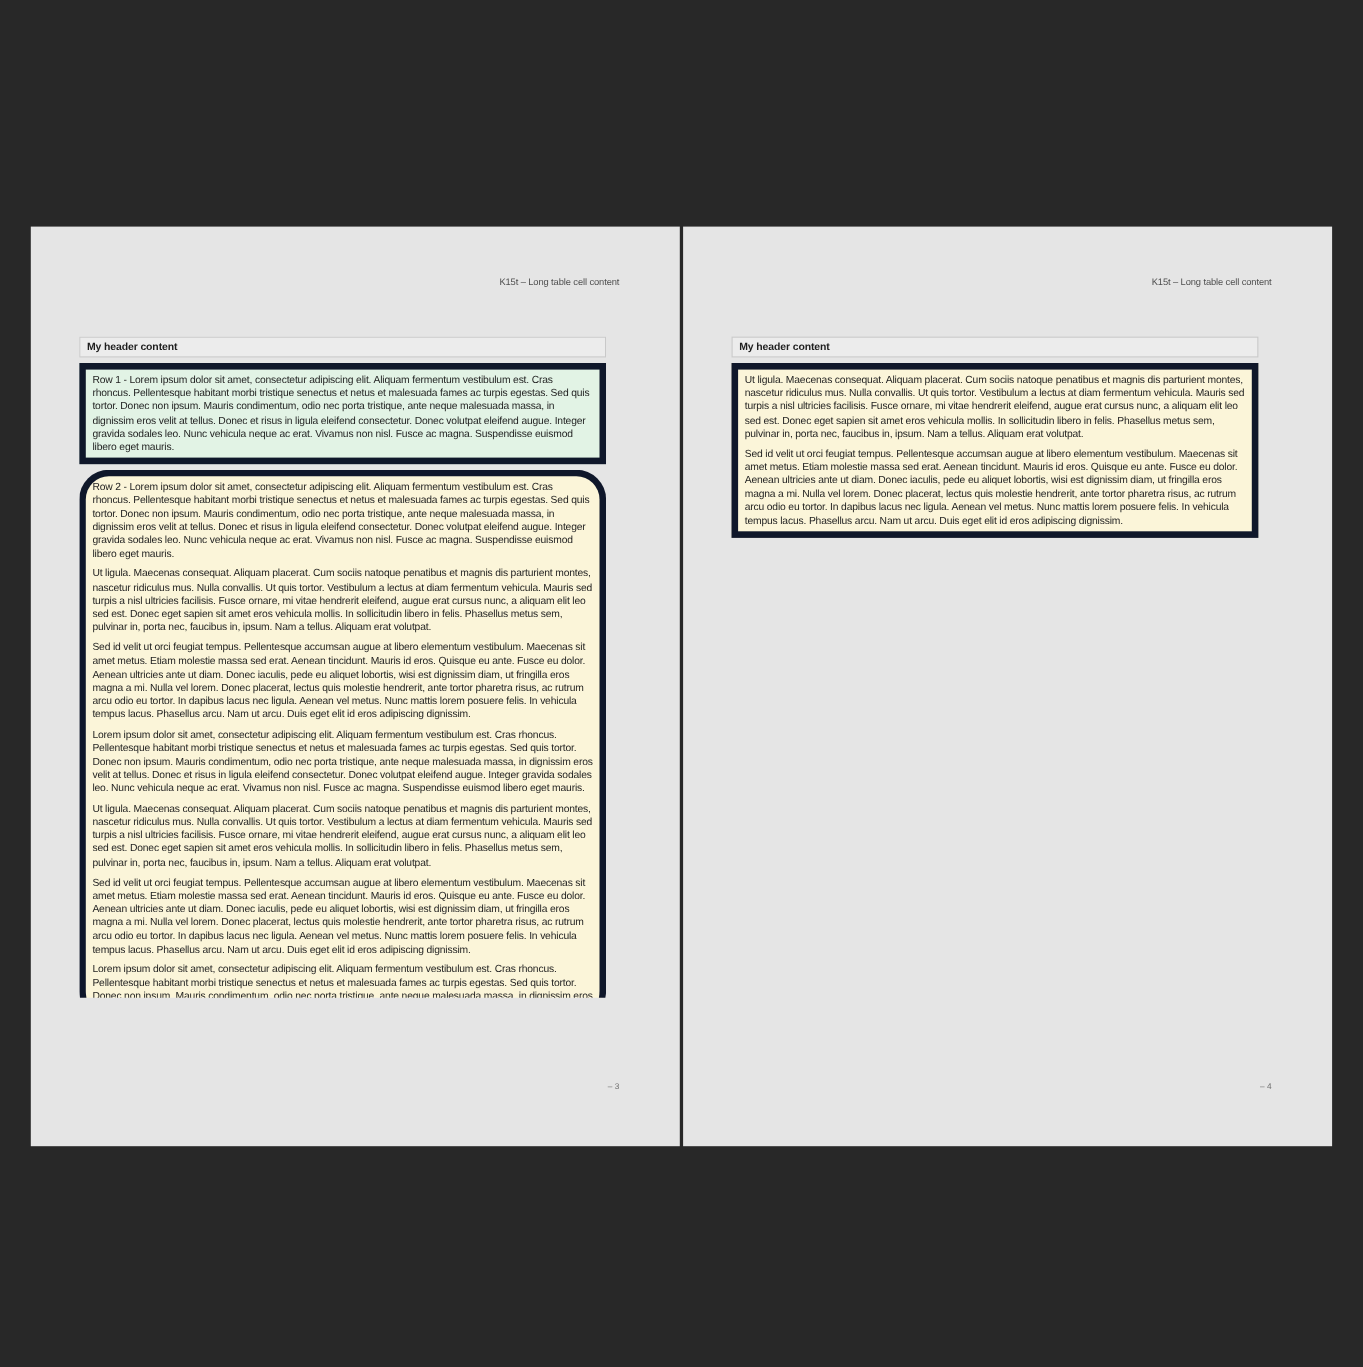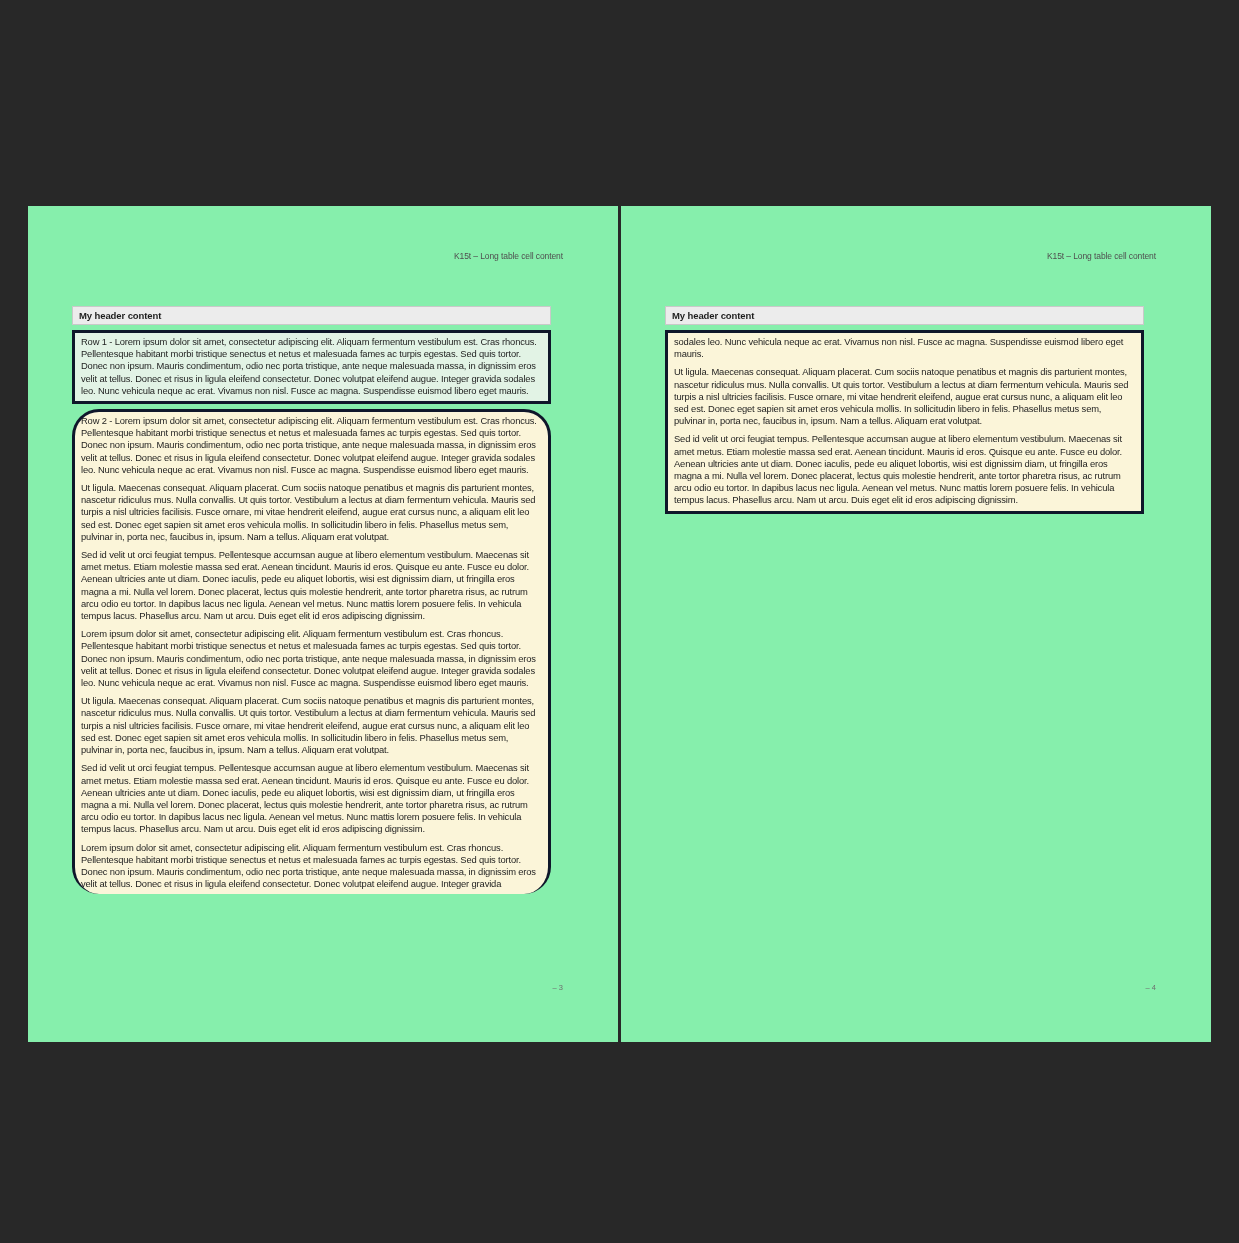--- a/index.html
+++ b/index.html
@@ -12,21 +12,21 @@
     background: #282828;
     position: relative;
     overflow: hidden;
     font-family: "Liberation Sans", sans-serif;
   }
   .page {
     position: absolute;
     top: 206px;
     width: 590px;
     height: 836px;
-    background: #86efac;
+    background: #e5e5e5;
   }
   .page--left  { left: 28px; }
   .page--right { left: 621px; }
 
   .running-header {
     position: absolute;
     top: 45px;
     right: 55px;
     font-size: 8.5px;
     color: #4f4f4f;
@@ -50,21 +50,21 @@
     border: 1px solid #c9c9c9;
     padding: 0 6px;
     margin-bottom: 5px;
     font-size: 9.5px;
     font-weight: bold;
     color: #1e1e1e;
     letter-spacing: -0.1px;
   }
   .cell {
     box-sizing: border-box;
-    border: 3px solid #0f172a;
+    border: 6px solid #0f172a;
     padding: 3px 6px 4px 6px;
     margin-bottom: 5px;
     font-size: 9.4px;
     line-height: 12.2px;
     letter-spacing: -0.15px;
     color: #1e1e1e;
     text-align: left;
   }
   .cell--green  { background: #e2f3e5; }
   .cell--yellow { background: #fbf5d9; }
@@ -116,21 +116,20 @@
 
   <div class="page page--right">
     <div class="running-header">K15t – Long table cell content</div>
 
     <div class="content">
       <div class="tbl-header">
         <span>My header content</span>
       </div>
 
       <div class="cell cell--yellow">
-          <p>sodales leo. Nunc vehicula neque ac erat. Vivamus non nisl. Fusce ac magna. Suspendisse euismod libero eget mauris.</p>
           <p>Ut ligula. Maecenas consequat. Aliquam placerat. Cum sociis natoque penatibus et magnis dis parturient montes, nascetur ridiculus mus. Nulla convallis. Ut quis tortor. Vestibulum a lectus at diam fermentum vehicula. Mauris sed turpis a nisl ultricies facilisis. Fusce ornare, mi vitae hendrerit eleifend, augue erat cursus nunc, a aliquam elit leo sed est. Donec eget sapien sit amet eros vehicula mollis. In sollicitudin libero in felis. Phasellus metus sem, pulvinar in, porta nec, faucibus in, ipsum. Nam a tellus. Aliquam erat volutpat.</p>
           <p>Sed id velit ut orci feugiat tempus. Pellentesque accumsan augue at libero elementum vestibulum. Maecenas sit amet metus. Etiam molestie massa sed erat. Aenean tincidunt. Mauris id eros. Quisque eu ante. Fusce eu dolor. Aenean ultricies ante ut diam. Donec iaculis, pede eu aliquet lobortis, wisi est dignissim diam, ut fringilla eros magna a mi. Nulla vel lorem. Donec placerat, lectus quis molestie hendrerit, ante tortor pharetra risus, ac rutrum arcu odio eu tortor. In dapibus lacus nec ligula. Aenean vel metus. Nunc mattis lorem posuere felis. In vehicula tempus lacus. Phasellus arcu. Nam ut arcu. Duis eget elit id eros adipiscing dignissim.</p>
         </div>
     </div>
 
     <div class="page-footer">– 4</div>
   </div>
 
 </div>
 

